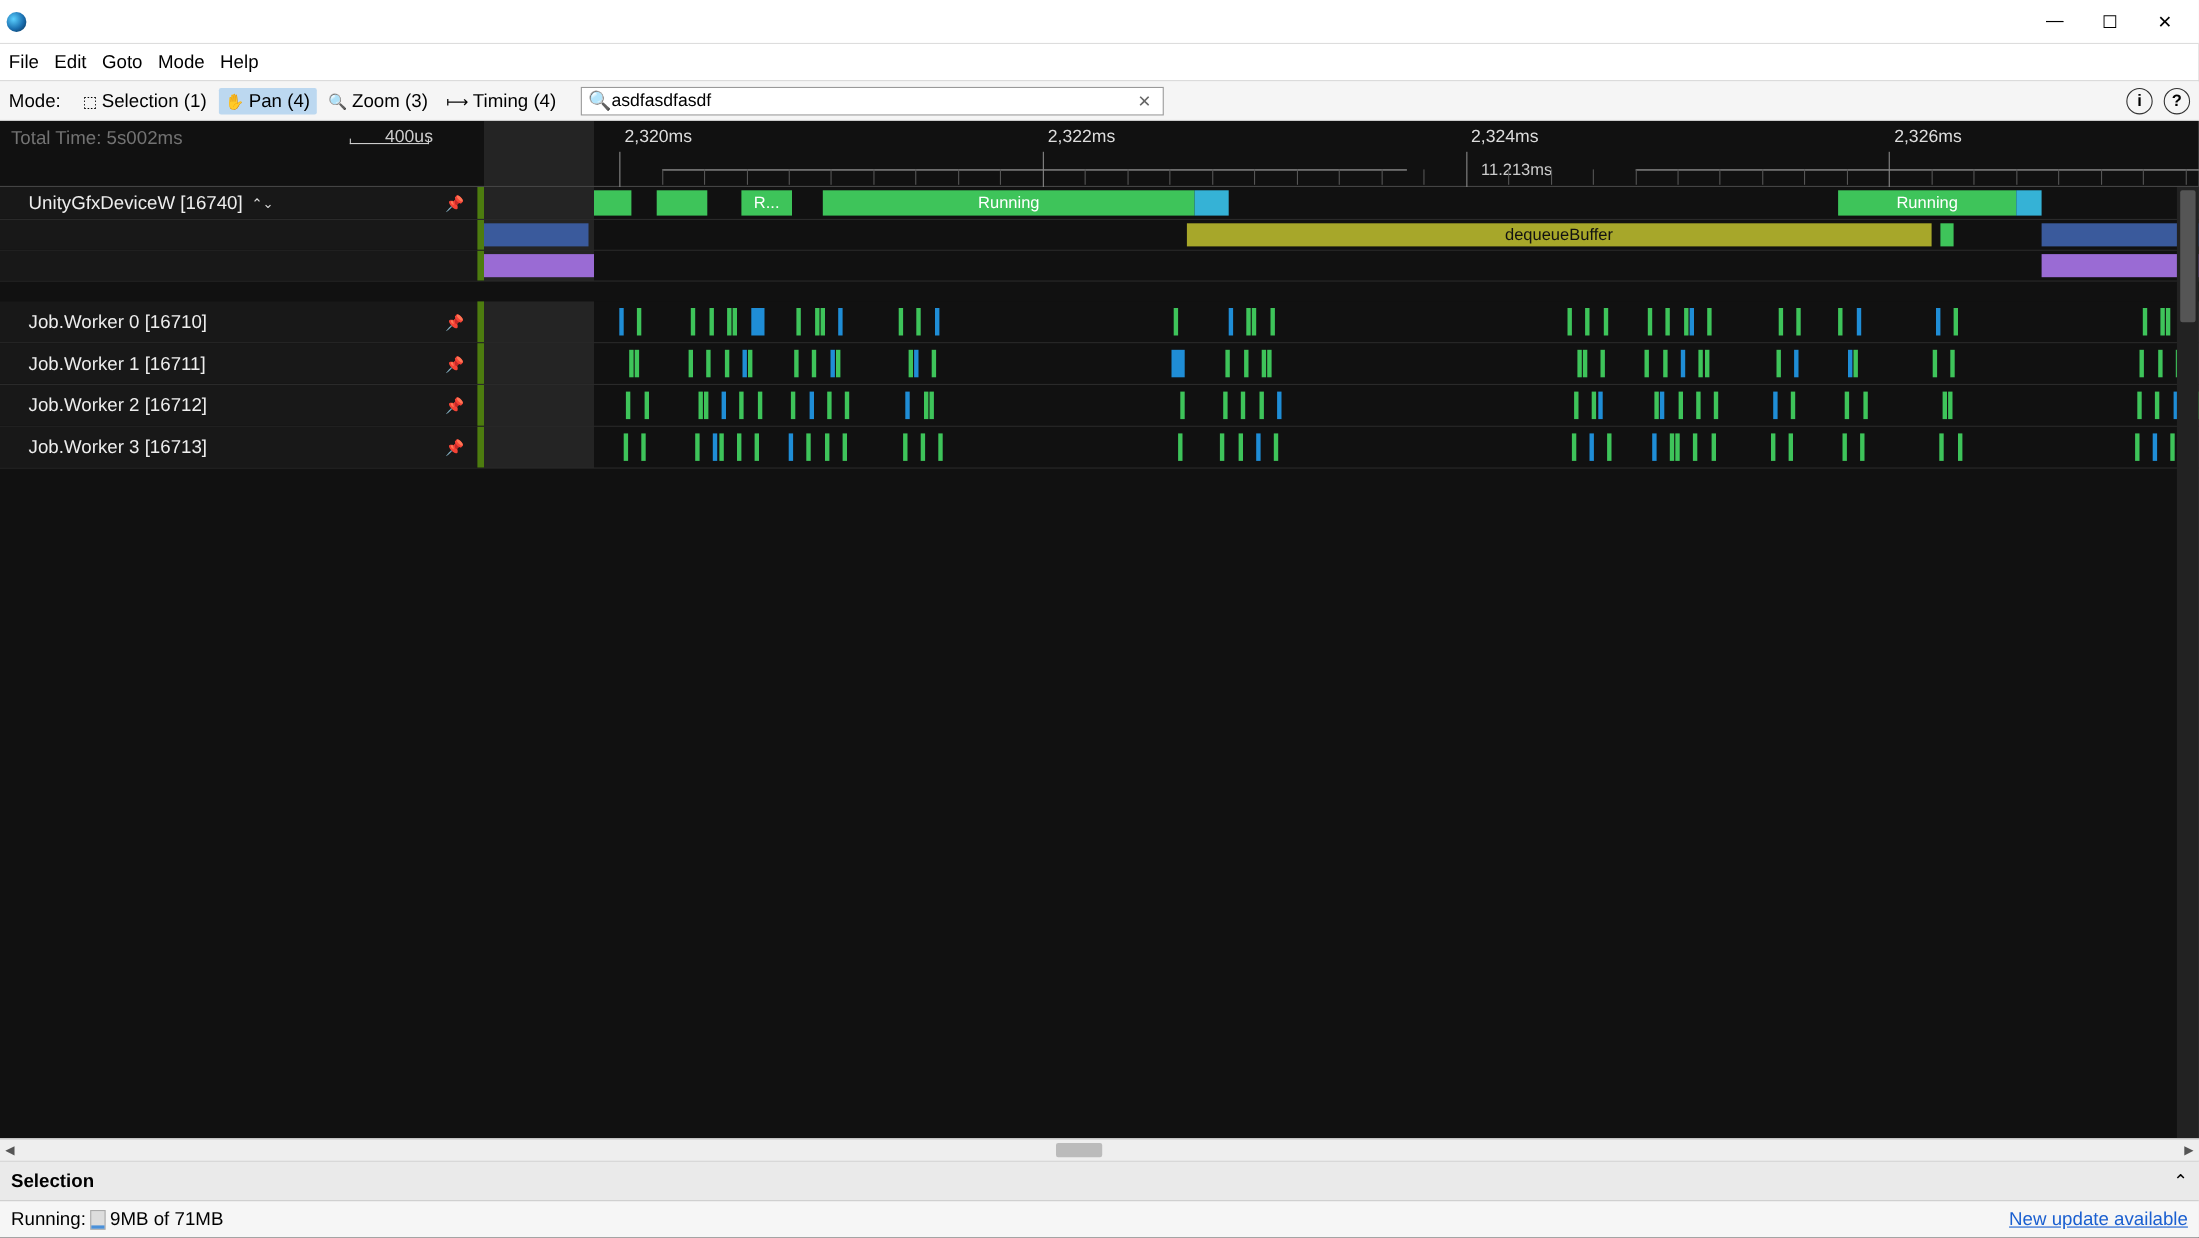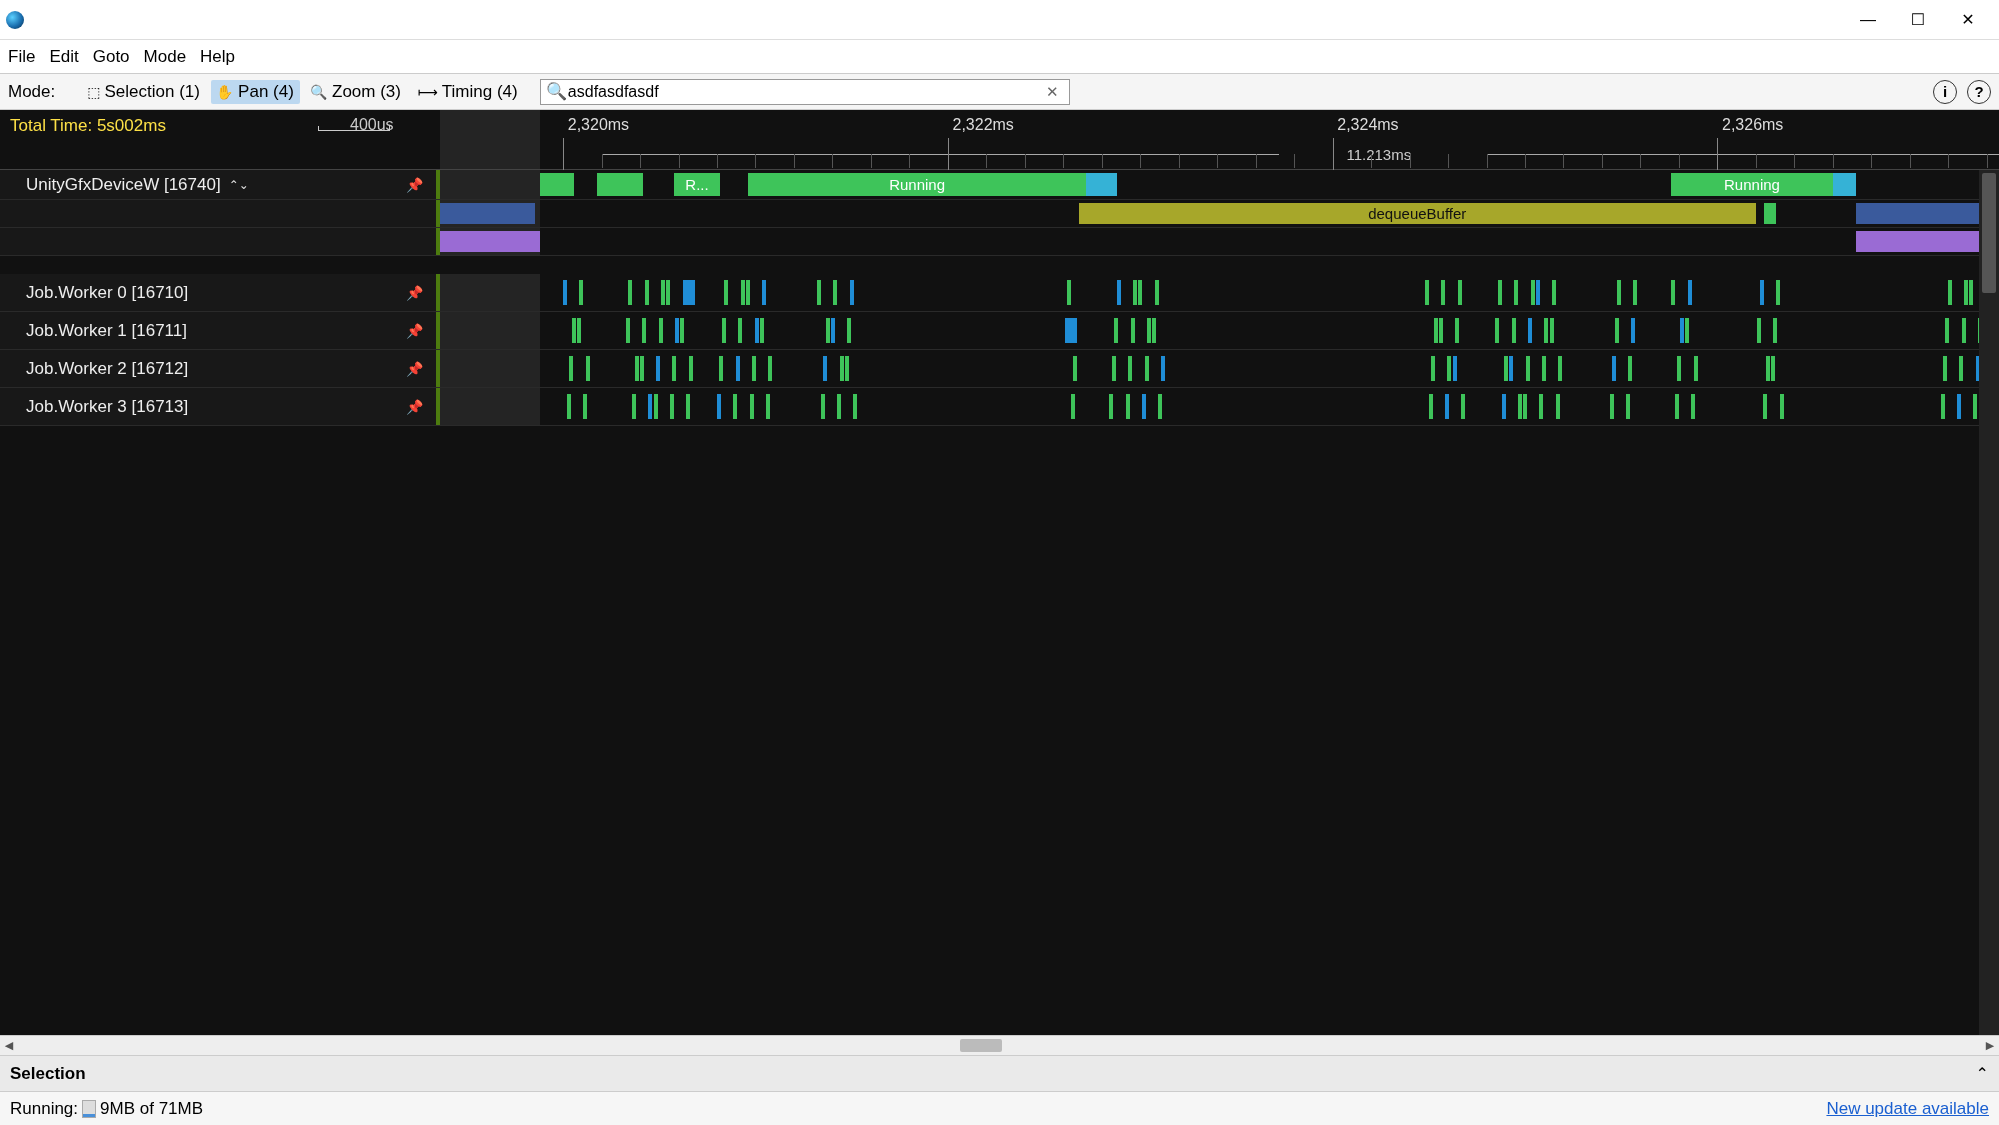--- a/index.html
+++ b/index.html
@@ -46,21 +46,21 @@
 .toolbar {
   height: 36px;
   display: flex;
   align-items: center;
   padding: 0 8px;
   gap: 6px;
   background: #f5f5f5;
   border-bottom: 1px solid #ccc;
   font-size: 17px;
 }
-.toolbar .mode-label { margin-right: 20px; }
+.toolbar .mode-label { margin-right: 8px; }
 .toolbar .mode-btn {
   display: inline-flex; align-items: center; gap: 4px;
   padding: 2px 6px; border-radius: 2px;
 }
 .toolbar .mode-btn.active { background: #bcd8f0; }
 .toolbar .mode-icon { font-size: 14px; }
 .toolbar .search-wrap {
   display: flex; align-items: center;
   border: 1px solid #999; background: #fff;
   height: 26px; width: 530px; margin-left: 10px;
@@ -88,21 +88,21 @@
   flex-direction: column;
   overflow: hidden;
   font-size: 17px;
 }
 .ruler {
   height: 60px;
   border-bottom: 1px solid #444;
   position: relative;
 }
 .ruler .total-time {
-  position: absolute; left: 10px; top: 6px; color: #fde047;
+  position: absolute; left: 10px; top: 6px; color: #737373;
 }
 .ruler .scale-label {
   position: absolute; left: 350px; top: 6px; color: #ccc; font-size: 16px;
 }
 .ruler .scale-bar {
   position: absolute; left: 318px; top: 18px; width: 72px; height: 1px;
   border-bottom: 1px solid #ccc;
   border-left: 1px solid #ccc;
   border-right: 1px solid #ccc;
   height: 5px; top: 16px;
@@ -139,21 +139,21 @@
   display: flex;
   border-bottom: 1px solid #2a2a2a;
   height: 38px;
   position: relative;
 }
 .track-label {
   width: 440px;
   padding-left: 26px;
   display: flex; align-items: center;
   background: #181818;
-  border-right: 4px solid #4d7c0f;
+  border-right: 6px solid #4d7c0f;
   color: #eee;
   gap: 8px;
   position: relative;
   z-index: 2;
 }
 .track-label .pin {
   margin-left: auto; margin-right: 12px; font-size: 14px; color: #ddd;
 }
 .track-label .collapse { color: #ddd; font-size: 12px; margin-right: 4px;}
 .track-lane {

